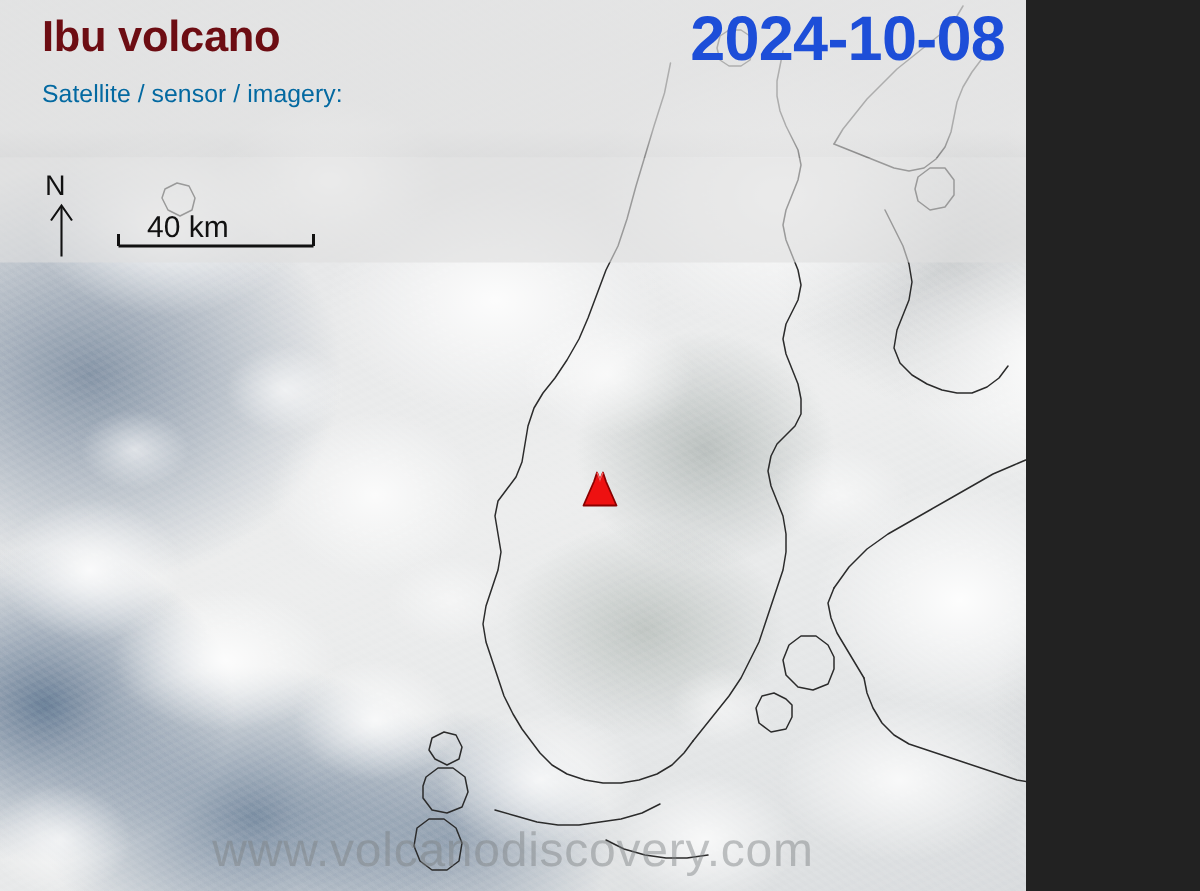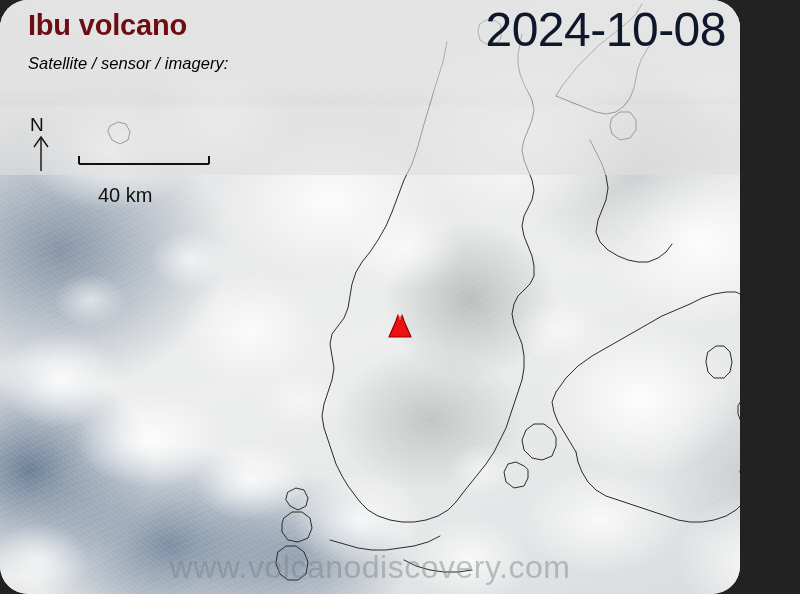--- a/index.html
+++ b/index.html
@@ -1,24 +1,23 @@
 <!DOCTYPE html>
 <html><head>
 <meta charset="utf-8">
 <style>
   * { margin:0; padding:0; box-sizing:border-box; }
   html,body { background:#222; }
   #stage {
     position:relative;
-    width:740px; height:594px;
+    width:684px; height:594px;
     overflow:hidden;
     font-family:"Liberation Sans", sans-serif;
     background:#cfd2d4;
     user-select:none;
-    border-radius:28px;
   }
 
   
   #imagery { position:absolute; inset:0; overflow:hidden; }
 
   .sat-base {
     position:absolute; inset:0;
     background:
       radial-gradient(ellipse 240px 200px at 60px 250px, rgba(96,116,140,.75), rgba(96,116,140,0) 70%),
       radial-gradient(ellipse 180px 150px at 30px 470px, rgba(70,95,125,.80), rgba(70,95,125,0) 70%),
@@ -85,26 +84,26 @@
     background:linear-gradient(180deg, rgba(228,228,228,.72) 0%, rgba(226,226,226,.70) 82%, rgba(214,214,214,.55) 100%);
     pointer-events:none;
   }
   .title {
     position:absolute; left:28px; top:9px;
     font-size:29px; font-weight:bold; letter-spacing:-.2px;
     color:#6d0d13;
   }
   .date {
     position:absolute; right:14px; top:2px;
-    font-size:48px; font-weight:normal; letter-spacing:-.5px;
-    color:#0f172a;
+    font-size:42px; font-weight:bold; letter-spacing:-.5px;
+    color:#1d4ed8;
   }
   .credit-line1, .credit-line2 {
     position:absolute; left:28px;
-    font-size:16.5px; color:#000000; letter-spacing:.05px;font-style:italic;
+    font-size:16.5px; color:#0369a1; letter-spacing:.05px;
   }
   .credit-line1 { top:54px; }
   .credit-line2 { top:75px; }
 
   
   .scale-band {
     position:absolute; left:0; top:105px; width:800px; height:70px;
     background:rgba(222,222,222,.62);
     pointer-events:none;
   }
@@ -112,21 +111,21 @@
     position:absolute; left:30px; top:114px;
     font-size:19px; color:#111; font-weight:normal;
   }
   .north-arrow { position:absolute; left:29px; top:133px; }
   .north-arrow path, .north-arrow line { stroke:#111; fill:none; stroke-width:1.4; }
 
   .scalebar { position:absolute; left:76px; top:152px; }
   .scalebar line { stroke:#111; stroke-width:2; }
   .scale-label {
     position:absolute; left:98px; top:141px;
-    font-size:20px; color:#111;margin-top:43px;
+    font-size:20px; color:#111;
   }
 
   
   .volcano-marker { position:absolute; left:387px; top:312px; }
 
   
   .watermark {
     position:absolute; left:50%; top:567px;
     transform:translate(-50%,-50%);
     white-space:nowrap;

